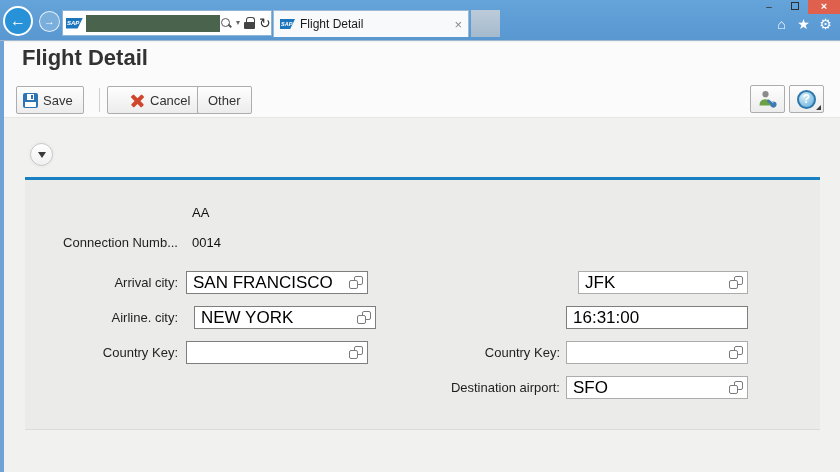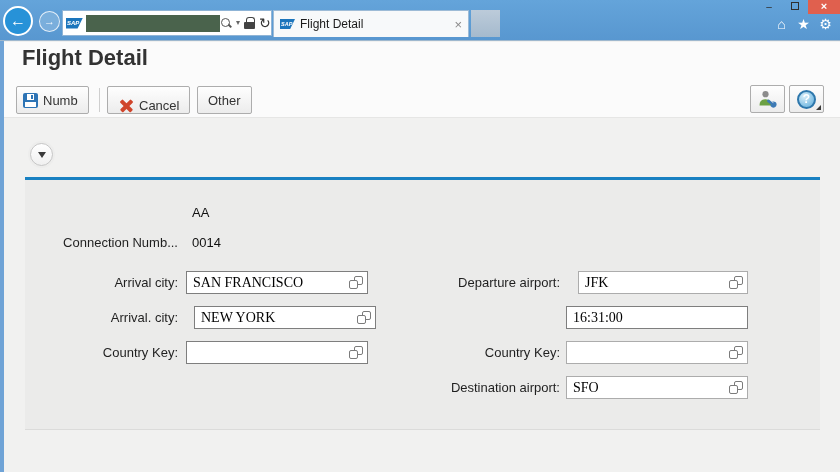--- a/index.html
+++ b/index.html
@@ -58,21 +58,21 @@
   
   .leftedge { position:absolute; left:0; top:41px; width:4px; height:431px; background:#6FA3D6; }
   .header { position:absolute; left:4px; top:42px; width:836px; height:76px; background:#FBFBFB;
             border-bottom:1px solid #E6E6E5; }
   .page-title { position:absolute; left:22px; top:45px; font-size:22px; font-weight:bold; color:#333; }
 
   .tbtn { position:absolute; top:86px; height:28px; display:inline-flex; align-items:center; gap:5px;
           padding:0 10px; background:linear-gradient(#FEFEFE,#ECECEC); border:1px solid #ADADAD;
           border-radius:2px; font-size:13px; color:#333; cursor:default; }
   .btn-save { left:16px; padding-left:6px; }
-  .btn-cancel { left:107px; padding-left:11px;align-items:flex-end; }
+  .btn-cancel { left:107px; padding-left:22px; }
   .btn-other { left:197px; }
   .tsep { position:absolute; left:99px; top:88px; width:1px; height:24px; background:#CFCFCF; }
 
   .floppy { position:relative; width:15px; height:15px; background:#2D74B5; border-radius:2px; flex:none; }
   .floppy .shutter { position:absolute; left:4px; top:1px; width:7px; height:6px; background:#fff; }
   .floppy .shutter::after { content:""; position:absolute; right:1px; top:1px; width:2px; height:4px; background:#2D74B5; }
   .floppy .label { position:absolute; left:2px; bottom:1px; width:11px; height:5px; background:#fff; }
 
   .xmark { position:relative; width:15px; height:15px; flex:none; }
   .xmark::before, .xmark::after { content:""; position:absolute; left:0; top:6px; width:15px; height:3.6px;
@@ -101,21 +101,21 @@
 
   .divider { position:absolute; left:25px; top:177px; width:795px; height:3px; background:#1981C2; }
   .panel { position:absolute; left:25px; top:180px; width:795px; height:250px; background:#EBEBEA;
            border-bottom:1px solid #DBDBDA; }
 
   .flabel { position:absolute; font-size:13px; color:#1f1f1f; text-align:right; white-space:nowrap; overflow:hidden; }
   .fvalue { position:absolute; font-size:13px; color:#111; }
 
   .field { position:absolute; width:182px; height:23px; }
   .field input { width:100%; height:100%; border:1px solid #7E7E7E; background:#fff;
-                 font-family:Liberation Serif, serif; font-size:14px; color:#000;
+                 font-family:Liberation Sans, sans-serif; font-size:17px; color:#000;
                  padding:0 22px 0 6px; outline:none; }
   .field.nof4 input { padding-right:6px; }
   .field.muted input { border-color:#ACACAC; }
   .f4 { position:absolute; right:5px; top:5px; width:14px; height:13px; }
   .f4 .sq-back { position:absolute; right:0; top:0; width:9px; height:9px; border:1.5px solid #7B7B7B; border-radius:2px; }
   .f4 .sq-front { position:absolute; left:0; bottom:0; width:9px; height:9px; border:1.5px solid #7B7B7B;
                   border-radius:2px; background:#fff; }
 </style>
 </head>
 <body>
@@ -159,21 +159,21 @@
 
   <div class="leftedge"></div>
   <div class="header"></div>
   <div class="page-title">Flight Detail</div>
 
   <div class="tbtn btn-save">
     <span class="floppy">
         <span class="shutter"></span>
         <span class="label"></span>
       </span>
-    <span>Numb</span>
+    <span>Save</span>
   </div>
   <div class="tsep"></div>
   <div class="tbtn btn-cancel">
     <span class="xmark"></span>
     <span>Cancel</span>
   </div>
   <div class="tbtn btn-other">
     <span>Other</span>
   </div>
 
@@ -205,39 +205,38 @@
 
   <div class="flabel" style="left:20px; top:275px; width:158px;">Arrival city:</div>
   <div class="field" style="left:186px; top:271px;">
     <input type="text" value="SAN FRANCISCO" style="">
     <span class="f4">
         <span class="sq-back"></span>
         <span class="sq-front"></span>
       </span>
   </div>
 
-  <div class="flabel" style="left:20px; top:310px; width:158px;">Arrival. city:</div>
+  <div class="flabel" style="left:20px; top:310px; width:158px;">Airline. city:</div>
   <div class="field" style="left:194px; top:306px;">
     <input type="text" value="NEW YORK" style="">
     <span class="f4">
         <span class="sq-back"></span>
         <span class="sq-front"></span>
       </span>
   </div>
 
   <div class="flabel" style="left:20px; top:345px; width:158px;">Country Key:</div>
   <div class="field" style="left:186px; top:341px;">
     <input type="text" value="" style="">
     <span class="f4">
         <span class="sq-back"></span>
         <span class="sq-front"></span>
       </span>
   </div>
 
-  <div class="flabel" style="left:415px; top:275px; width:145px;">Departure airport:</div>
   <div class="field muted" style="left:566px; top:271px;padding-left:12px;">
     <input type="text" value="JFK" style="">
     <span class="f4">
         <span class="sq-back"></span>
         <span class="sq-front"></span>
       </span>
   </div>
 
   <div class="field nof4" style="left:566px; top:306px;">
     <input type="text" value="16:31:00" style="">

